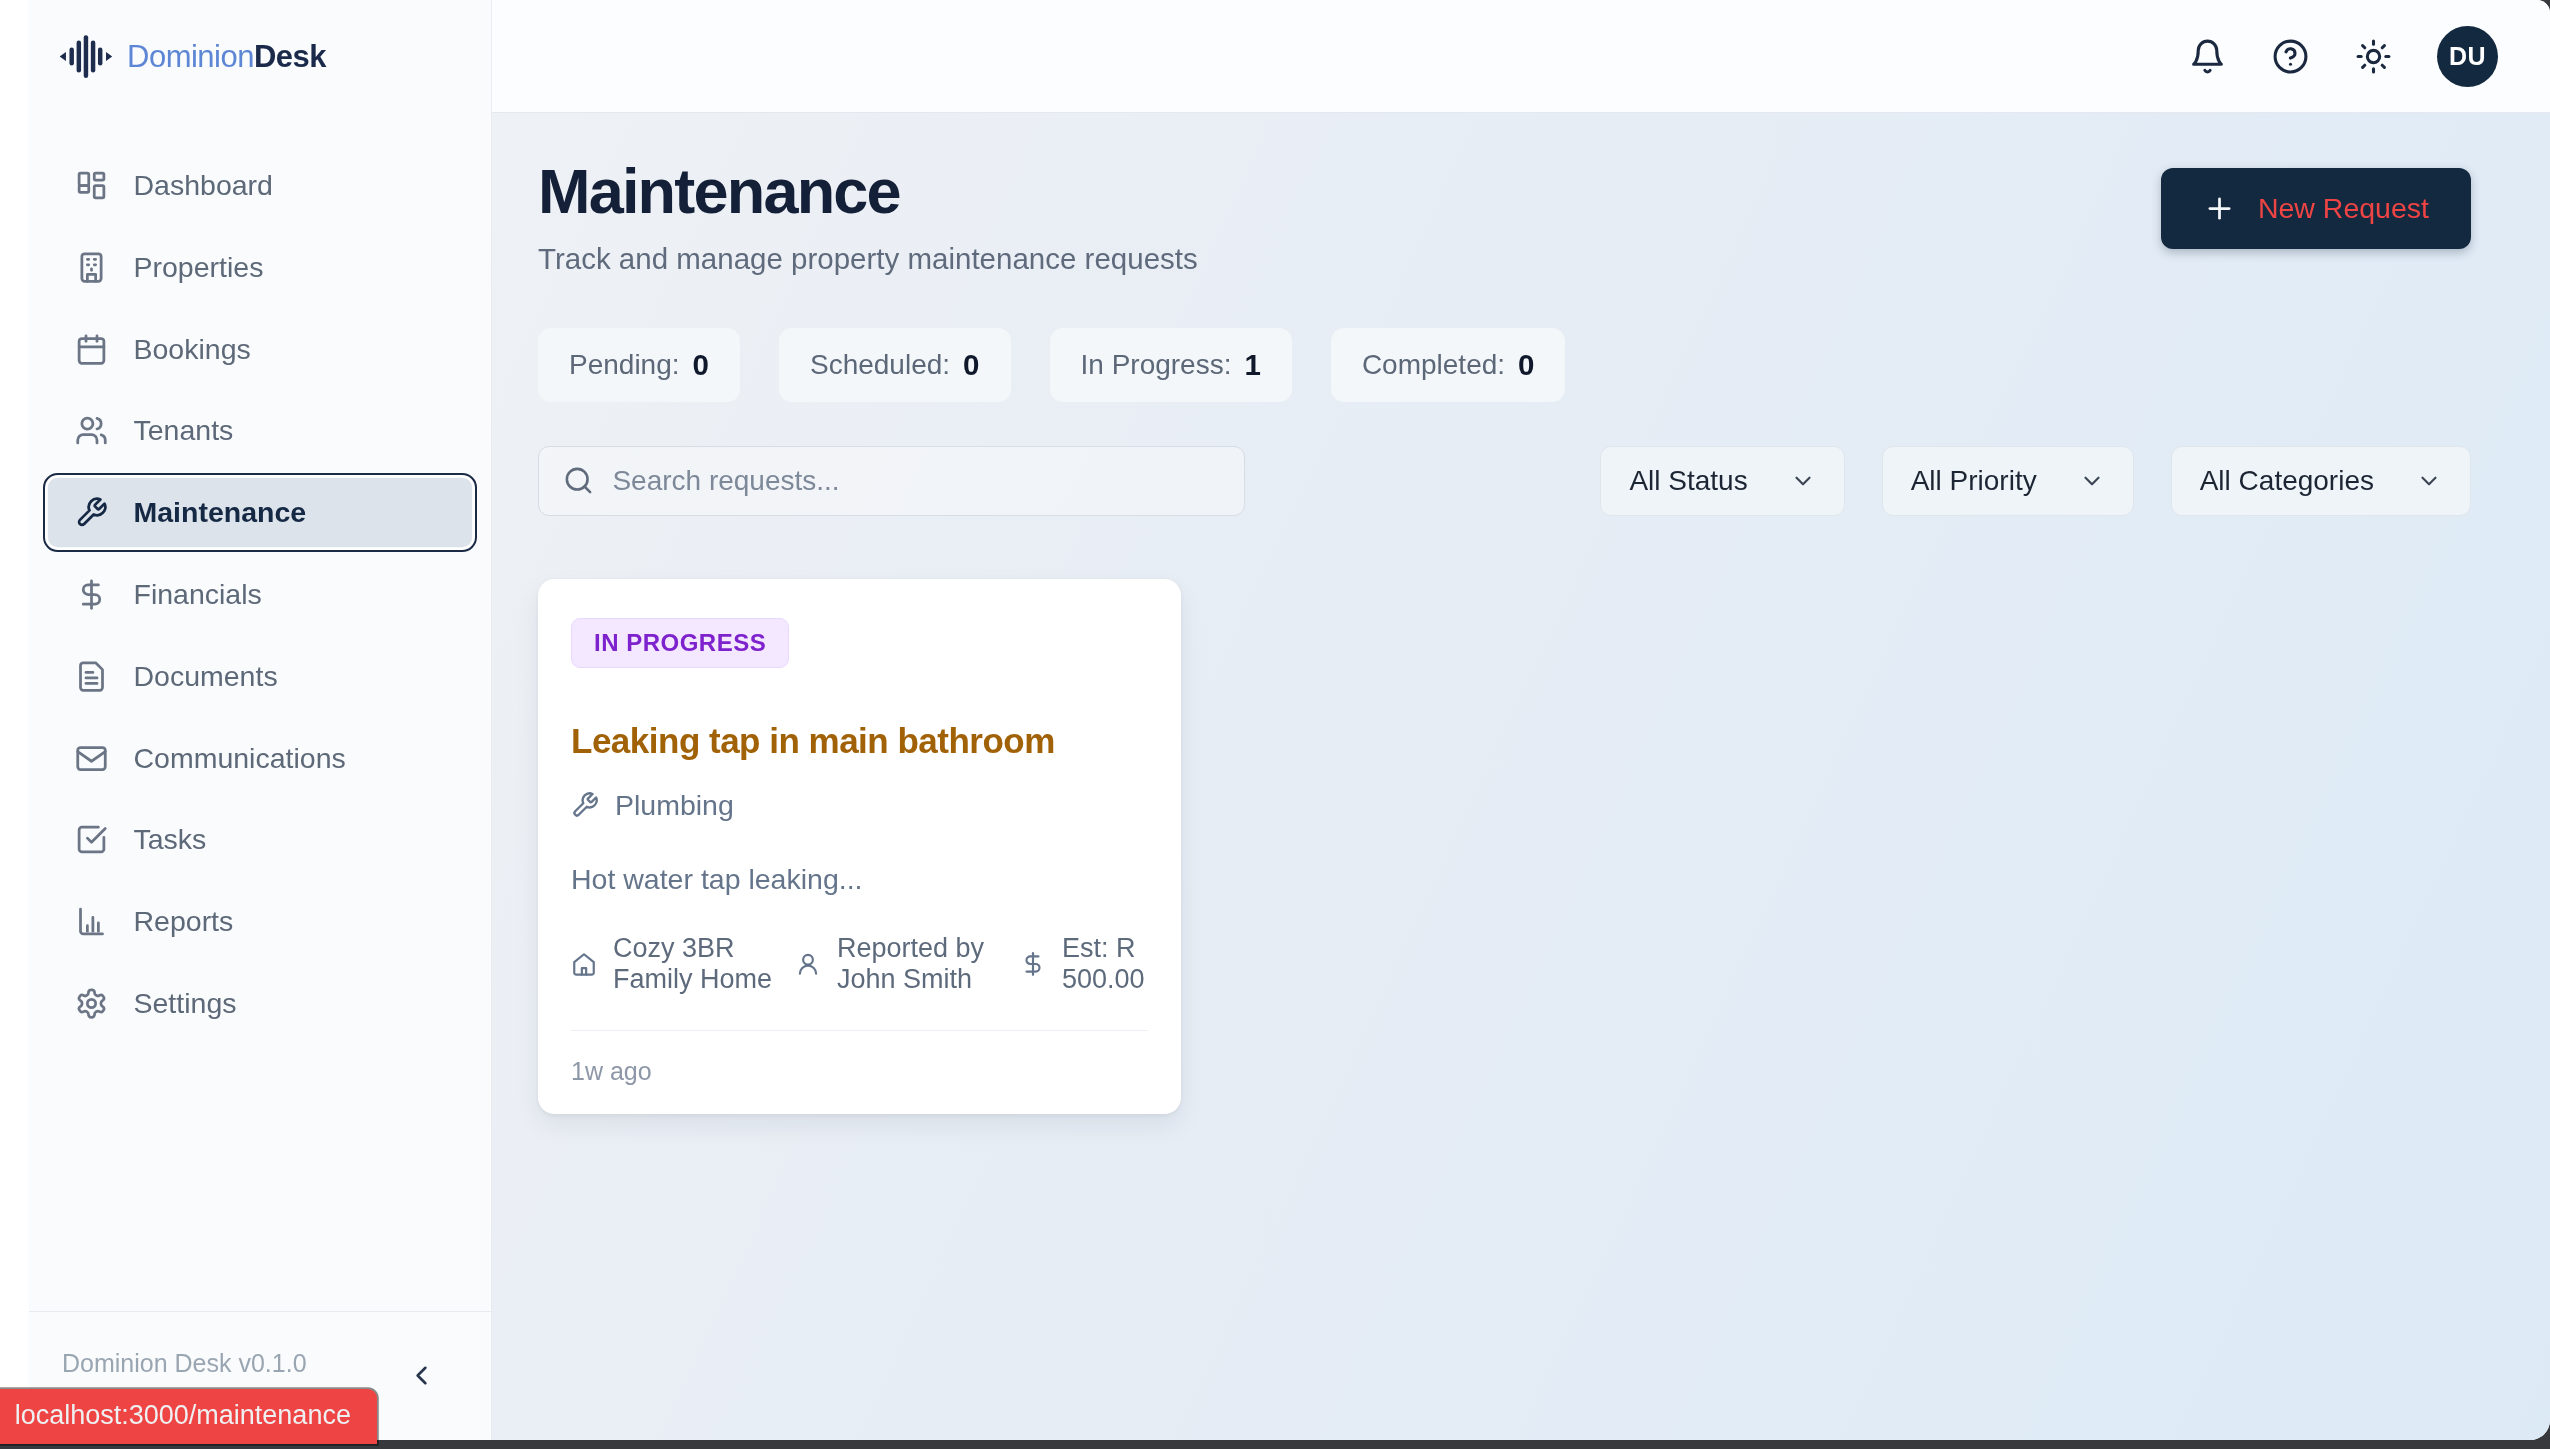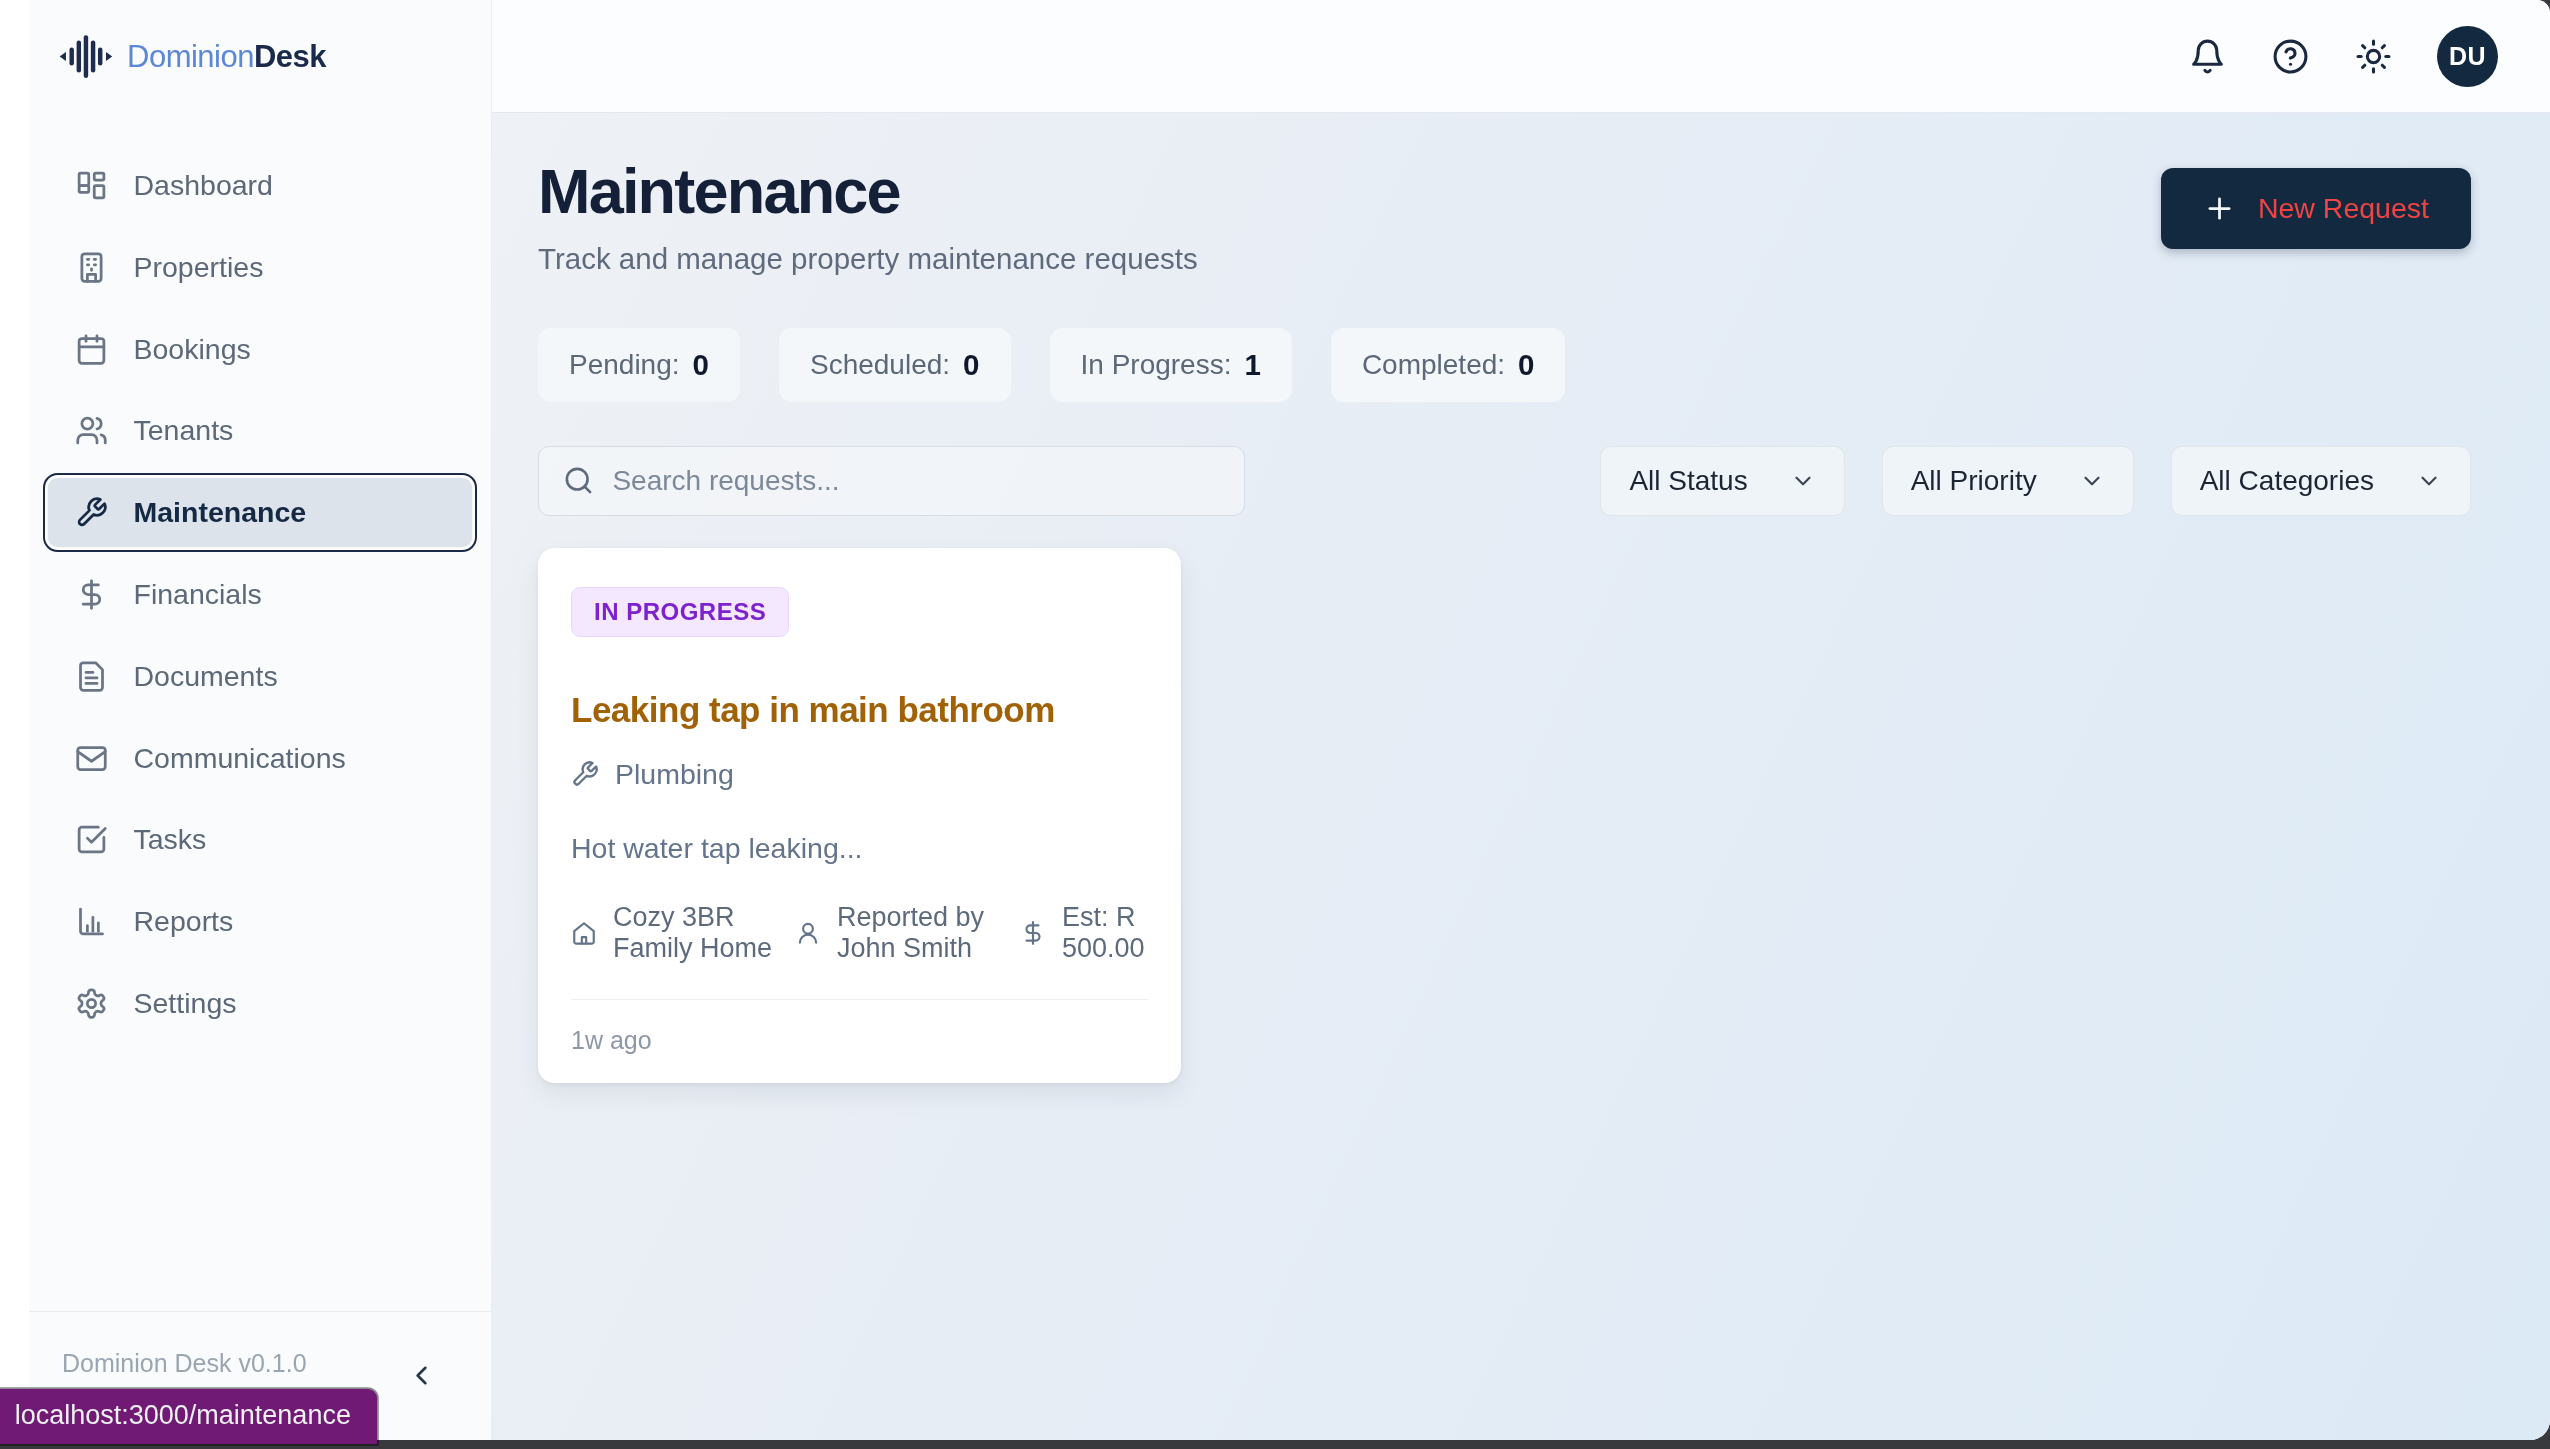--- a/index.html
+++ b/index.html
@@ -98,21 +98,21 @@
   .search-box input::placeholder{ color:#7d8898; }
   .filter-spacer{ flex:1; }
   .dropdown{
     height:70px; border-radius:11px; background:#eff4f8; border:0.9px solid #dfe6ec;
     display:flex; align-items:center; gap:42px; padding:0 28px; margin-left:37px;
     font-size:28px; color:#1c2533; cursor:pointer;
   }
   .dropdown svg{ width:26px; height:26px; stroke:#3c4656; }
   
   .request-card{
-    margin-top:32px; width:643px; background:#ffffff; border-radius:16.6px;
+    margin-top:63px; width:643px; background:#ffffff; border-radius:16.6px;
     padding:39px 33px 28px;
     box-shadow:0 1.8px 4.6px rgba(15,23,42,0.05), 0 11px 26px rgba(15,23,42,0.07);
     cursor:pointer;
   }
   .status-badge{
     display:inline-block; background:#f3e8ff; color:#7e22ce; border:1.8px solid #e9d8fd;
     font-size:24px; font-weight:700; letter-spacing:0.5px;
     padding:10px 22px; border-radius:9.2px;
   }
   .card-title{ margin-top:53px; font-size:35px; font-weight:700; color:#a16207; letter-spacing:-0.5px; }
@@ -121,21 +121,21 @@
   .card-row svg{ width:28px; height:28px; stroke:#64748b; flex:0 0 auto; }
   .card-desc{ margin-top:41px; font-size:28.5px; color:#64748b; }
   .card-details{ margin-top:37px; display:flex; flex-direction:row; gap:18.4px; }
   .card-details .card-row{ font-size:27px; color:#5d6a7c; }
   .card-details .card-row svg{ width:26px; height:26px; }
   .card-divider{ margin-top:35px; border-top:1.8px solid #eceff3; }
   .card-time{ margin-top:26px; font-size:25px; color:#8d97a7; }
   
   .url-tooltip{
     position:absolute; left:0; bottom:5.5px; z-index:60;
-    background:#701a75; color:#eef0f2; font-size:27px;
+    background:#ef4444; color:#eef0f2; font-size:27px;
     padding:11px 26px 13px 14.7px; border-radius:0 9.2px 0 0;
     box-shadow:0 0 0 1.8px rgba(0,0,0,0.45);
   }
   svg.ic{ fill:none; stroke-width:2; stroke-linecap:round; stroke-linejoin:round; }
 </style>
 </head>
 <body>
 
 <div class="window">
 

